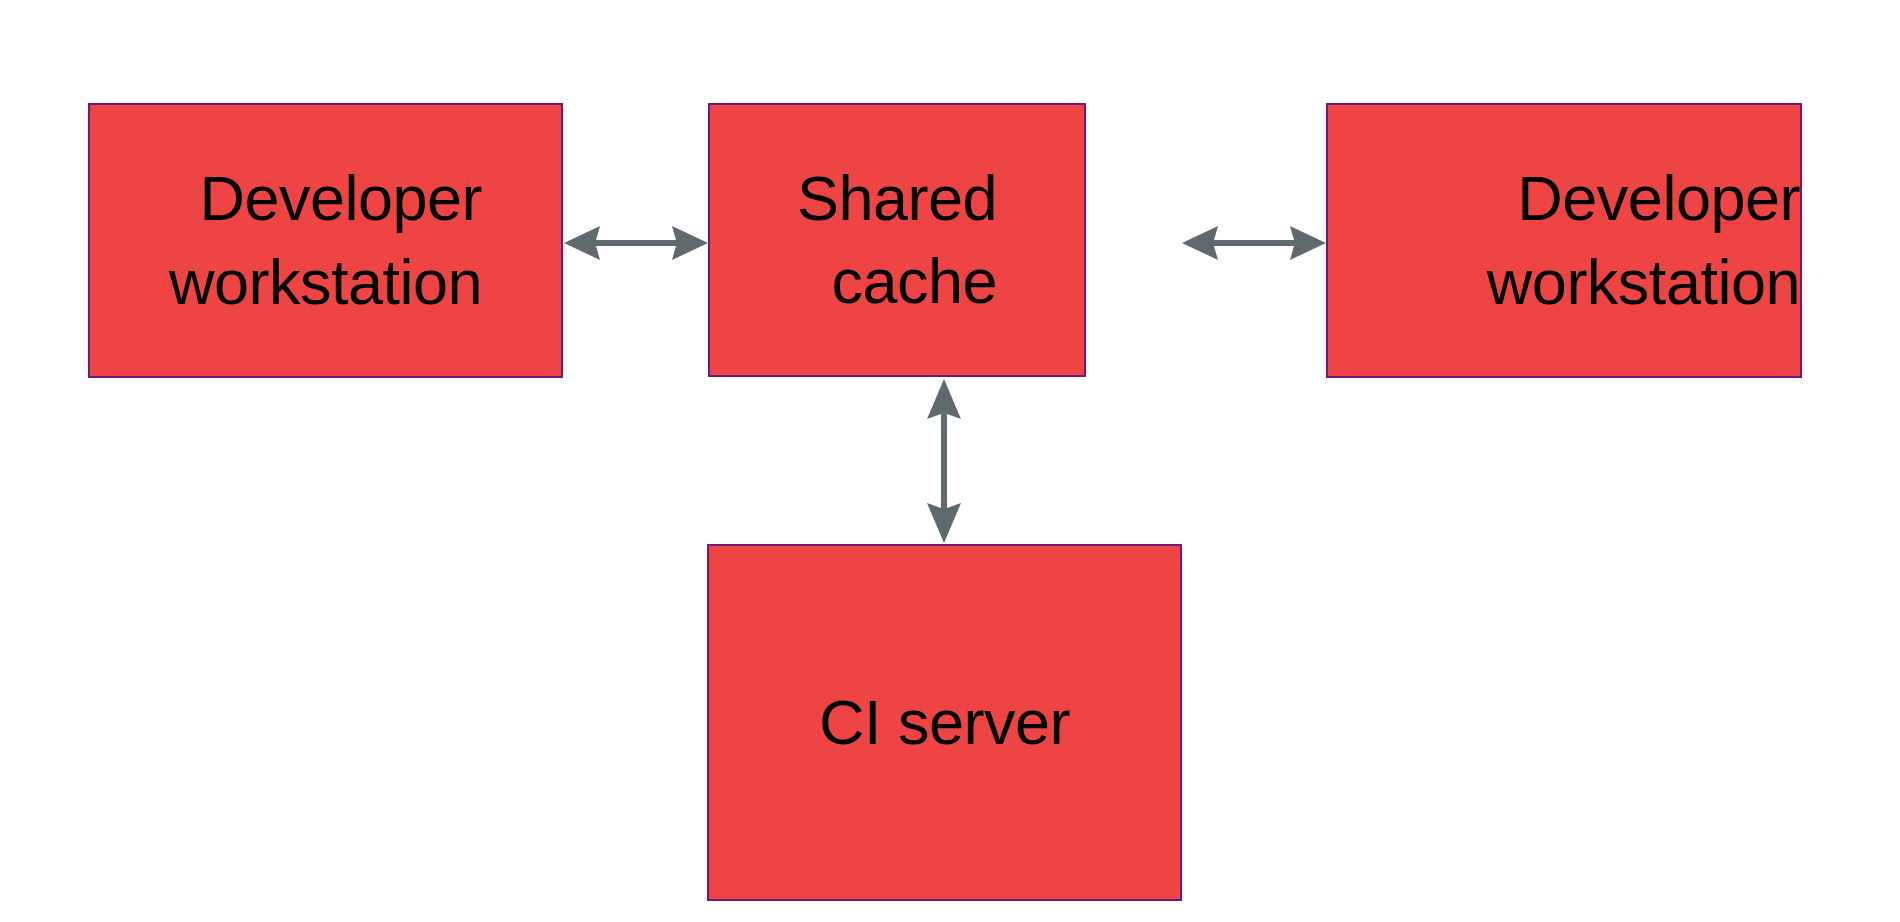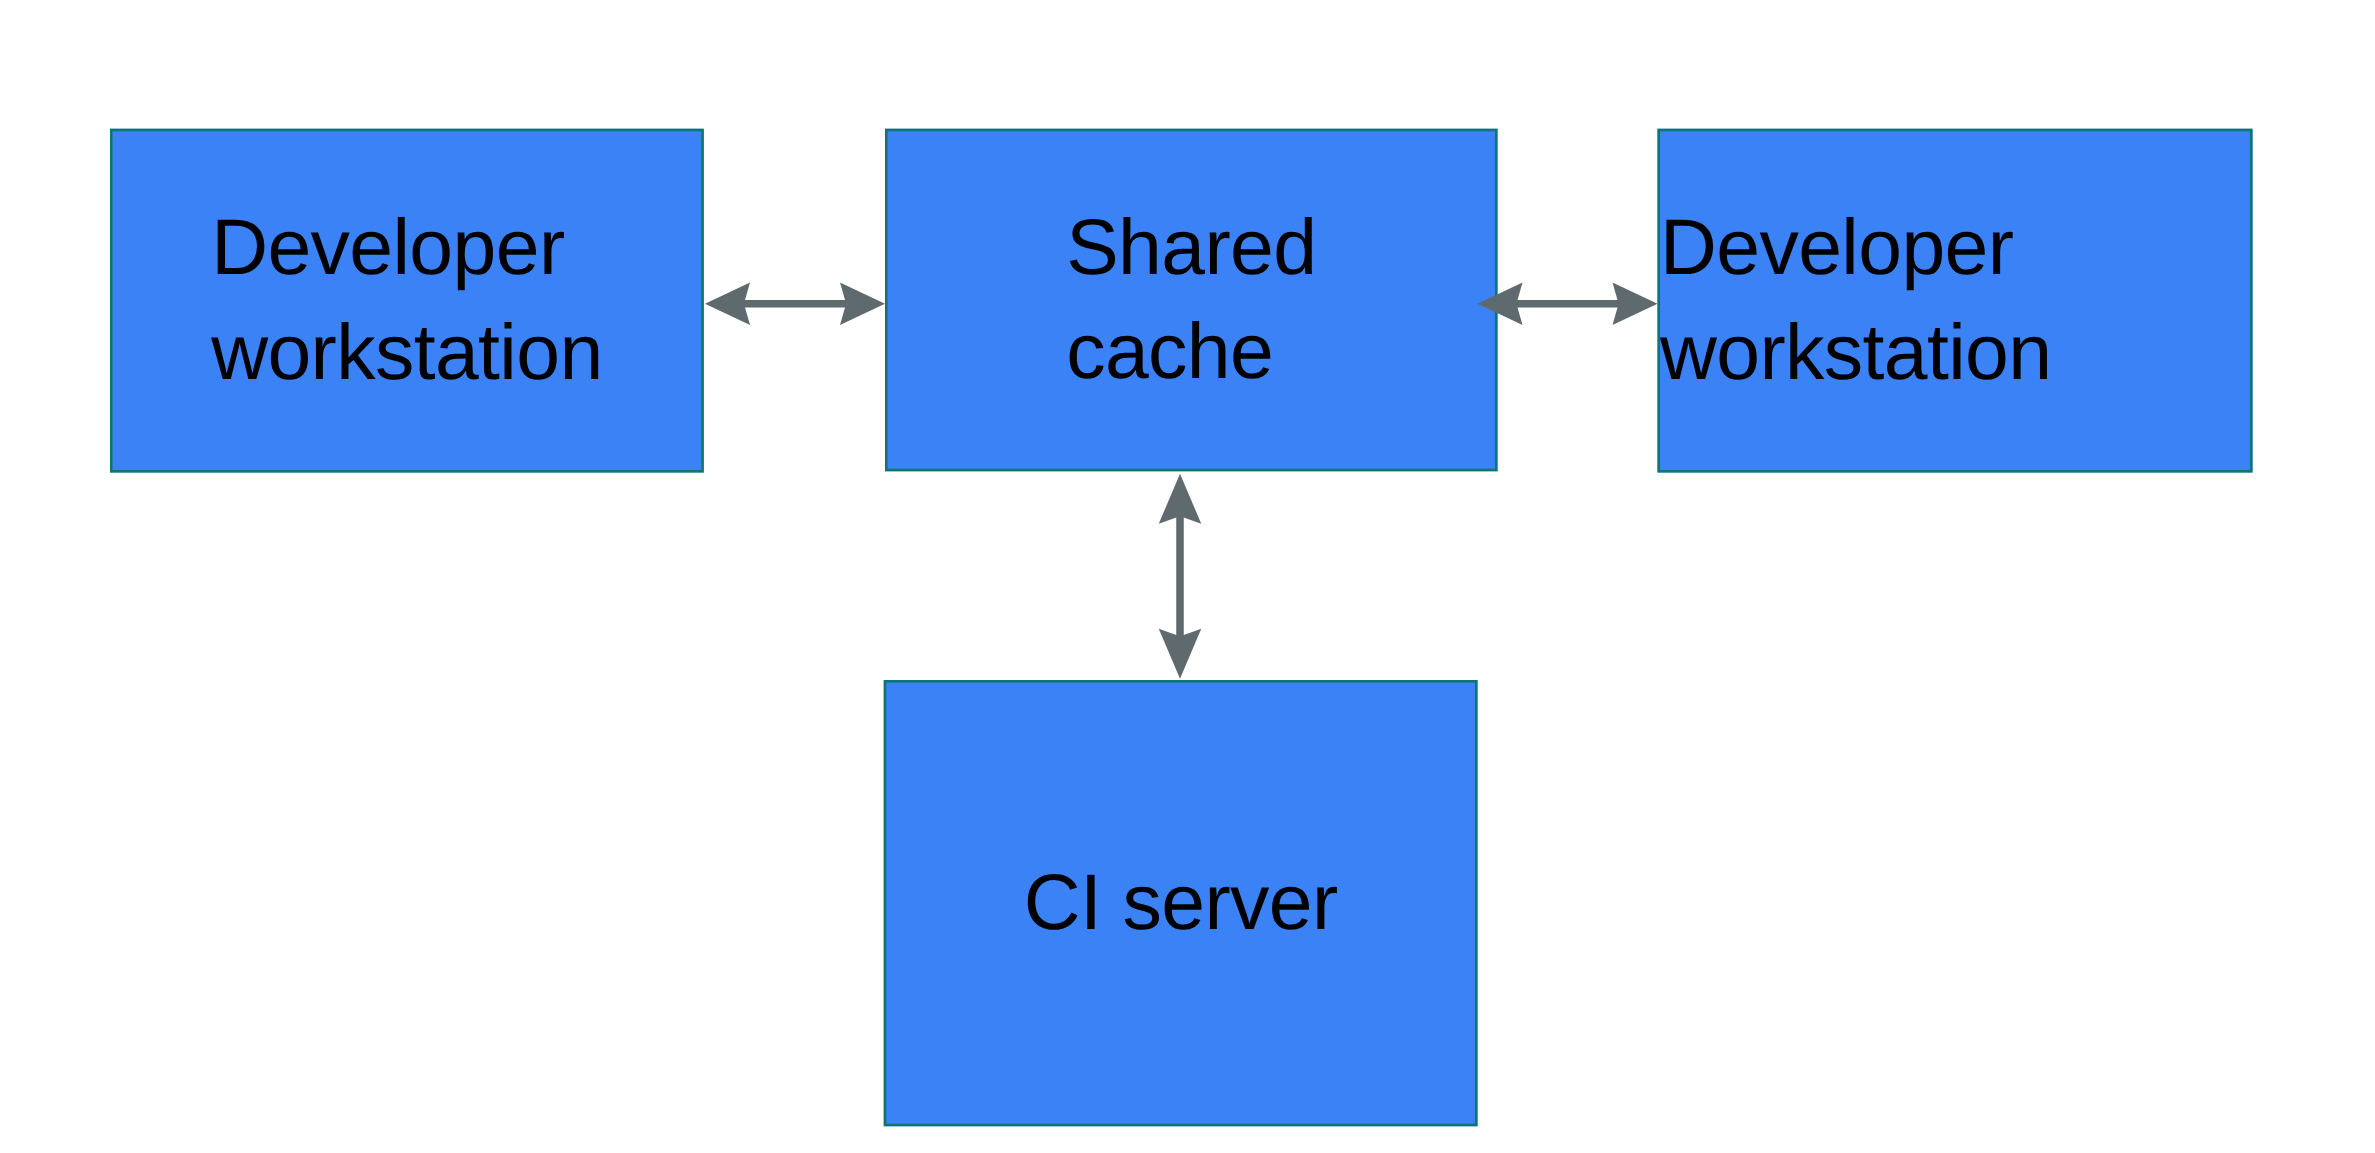--- a/index.html
+++ b/index.html
@@ -12,37 +12,37 @@
     position: relative;
     width: 1900px;
     height: 922px;
     background: #ffffff;
     overflow: hidden;
     font-family: "Liberation Sans", "DejaVu Sans", sans-serif;
   }
   .node {
     position: absolute;
     box-sizing: border-box;
-    background: #3b82f6;
-    border: 2px solid #0f766e;
+    background: #ef4444;
+    border: 2px solid #701a75;
     display: flex;
     align-items: center;
     justify-content: center;
-    text-align: left;
+    text-align: right;
   }
   .node-label {
     color: #000000;
     font-size: 63px;
     line-height: 1.32;
     font-weight: 400;
     letter-spacing: -0.5px;
     white-space: pre-line;
   }
   .node-dev-left  { left: 88px;   top: 103px; width: 475px; height: 275px; }
-  .node-cache     { left: 708px;  top: 103px; width: 490px; height: 274px; }
+  .node-cache     { left: 708px;  top: 103px; width: 378px; height: 274px; }
   .node-dev-right { left: 1326px; top: 103px; width: 476px; height: 275px; }
   .node-ci        { left: 707px;  top: 544px; width: 475px; height: 357px; }
 
   .node-dev-right .node-label { width: 520px; }
 
   .edge {
     position: absolute;
     overflow: visible;
   }
   .edge-h-left  { left: 560px;  top: 212px; width: 152px; height: 62px; }

